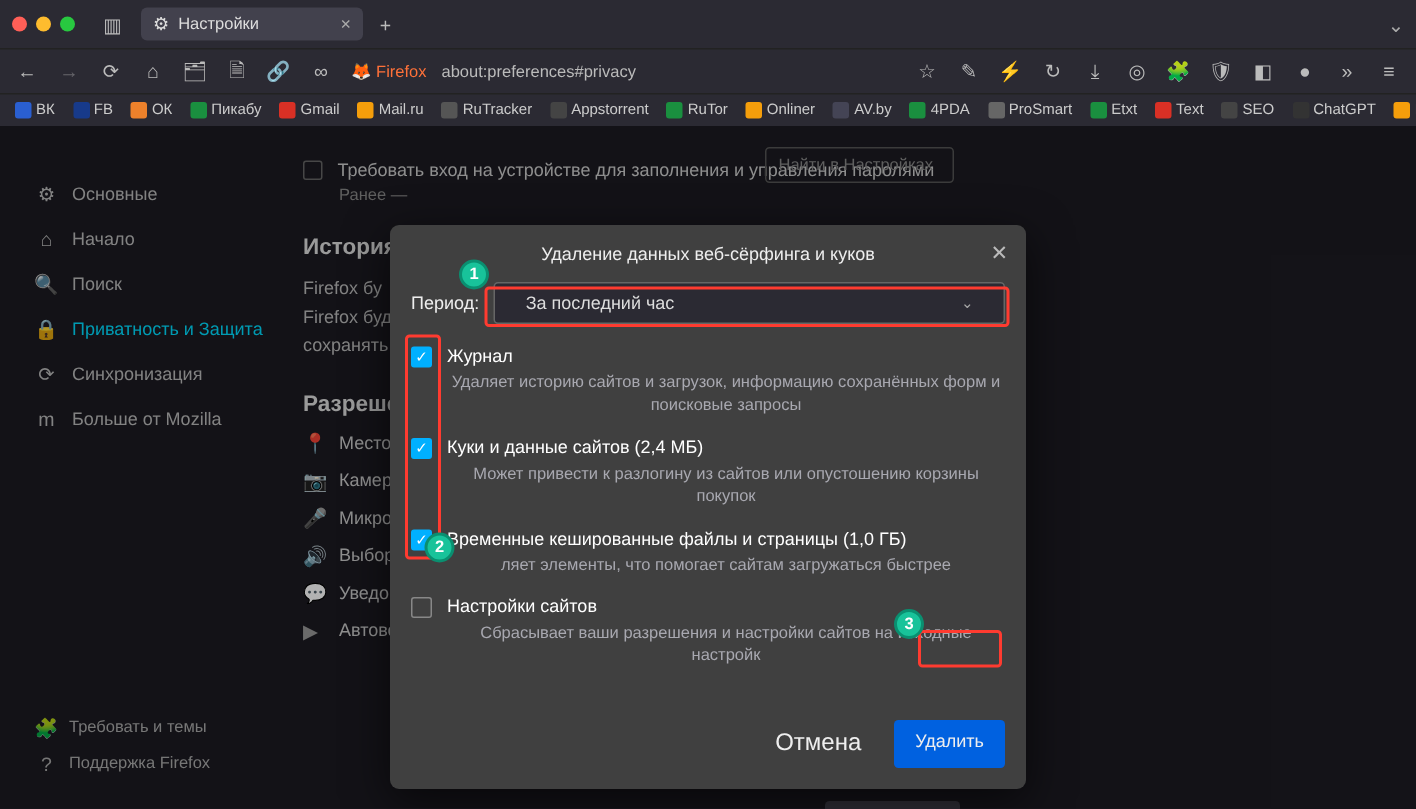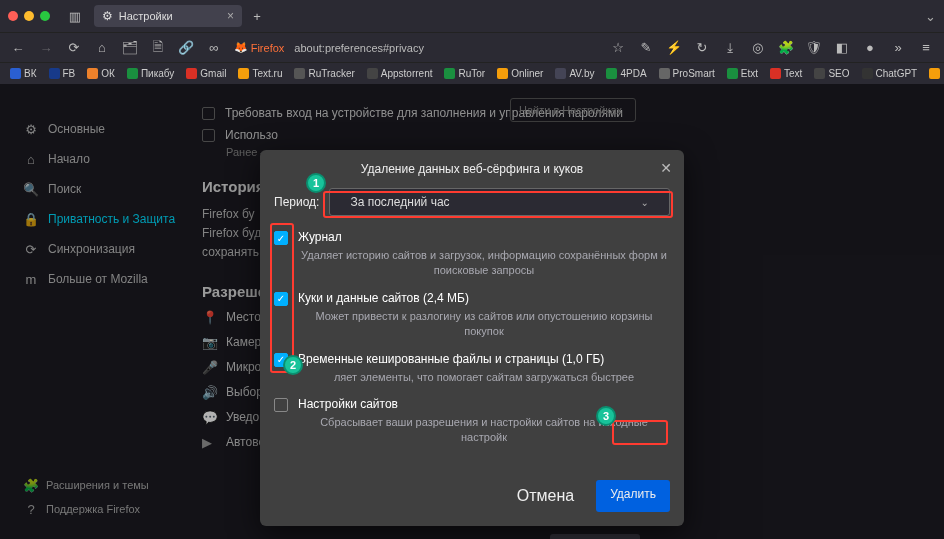--- a/index.html
+++ b/index.html
@@ -152,21 +152,21 @@
     <div class="bm">
       <span class="bm-ic" style="background:#1a8f3f"></span>
       <span>Пикабу</span>
     </div>
     <div class="bm">
       <span class="bm-ic" style="background:#d93025"></span>
       <span>Gmail</span>
     </div>
     <div class="bm">
       <span class="bm-ic" style="background:#f59e0b"></span>
-      <span>Text.ru</span>
+      <span>Mail.ru</span>
     </div>
     <div class="bm">
       <span class="bm-ic" style="background:#555"></span>
       <span>RuTracker</span>
     </div>
     <div class="bm">
       <span class="bm-ic" style="background:#444"></span>
       <span>Appstorrent</span>
     </div>
     <div class="bm">
@@ -239,37 +239,33 @@
           <span>Синхронизация</span>
         </div>
         <div class="sb-item">
           <span class="sb-icon">m</span>
           <span>Больше от Mozilla</span>
         </div>
       </div>
     <div class="sb-bottom" id="sb-bottom">
         <div class="sb-item">
           <span class="sb-icon">🧩</span>
-          <span>Расширения и темы</span>
+          <span>Требовать и темы</span>
         </div>
         <div class="sb-item">
           <span class="sb-icon">?</span>
           <span>Поддержка Firefox</span>
         </div>
       </div>
   </div>
 
   <div class="content">
     <div class="chk-row">
         <span class="chk"></span>
         <span>Требовать вход на устройстве для заполнения и управления паролями</span>
-      </div>
-    <div class="chk-row">
-        <span class="chk"></span>
-        <span>Использо</span>
       </div>
     <div class="sub">Ранее — </div>
 
     <div class="section-h">История</div>
     <div style="font-size:12px;color:#bbb;line-height:1.6">
       <div>Firefox     бу</div>
       <div>Firefox будет</div>
       <div>сохранять да</div>
     </div>
 

